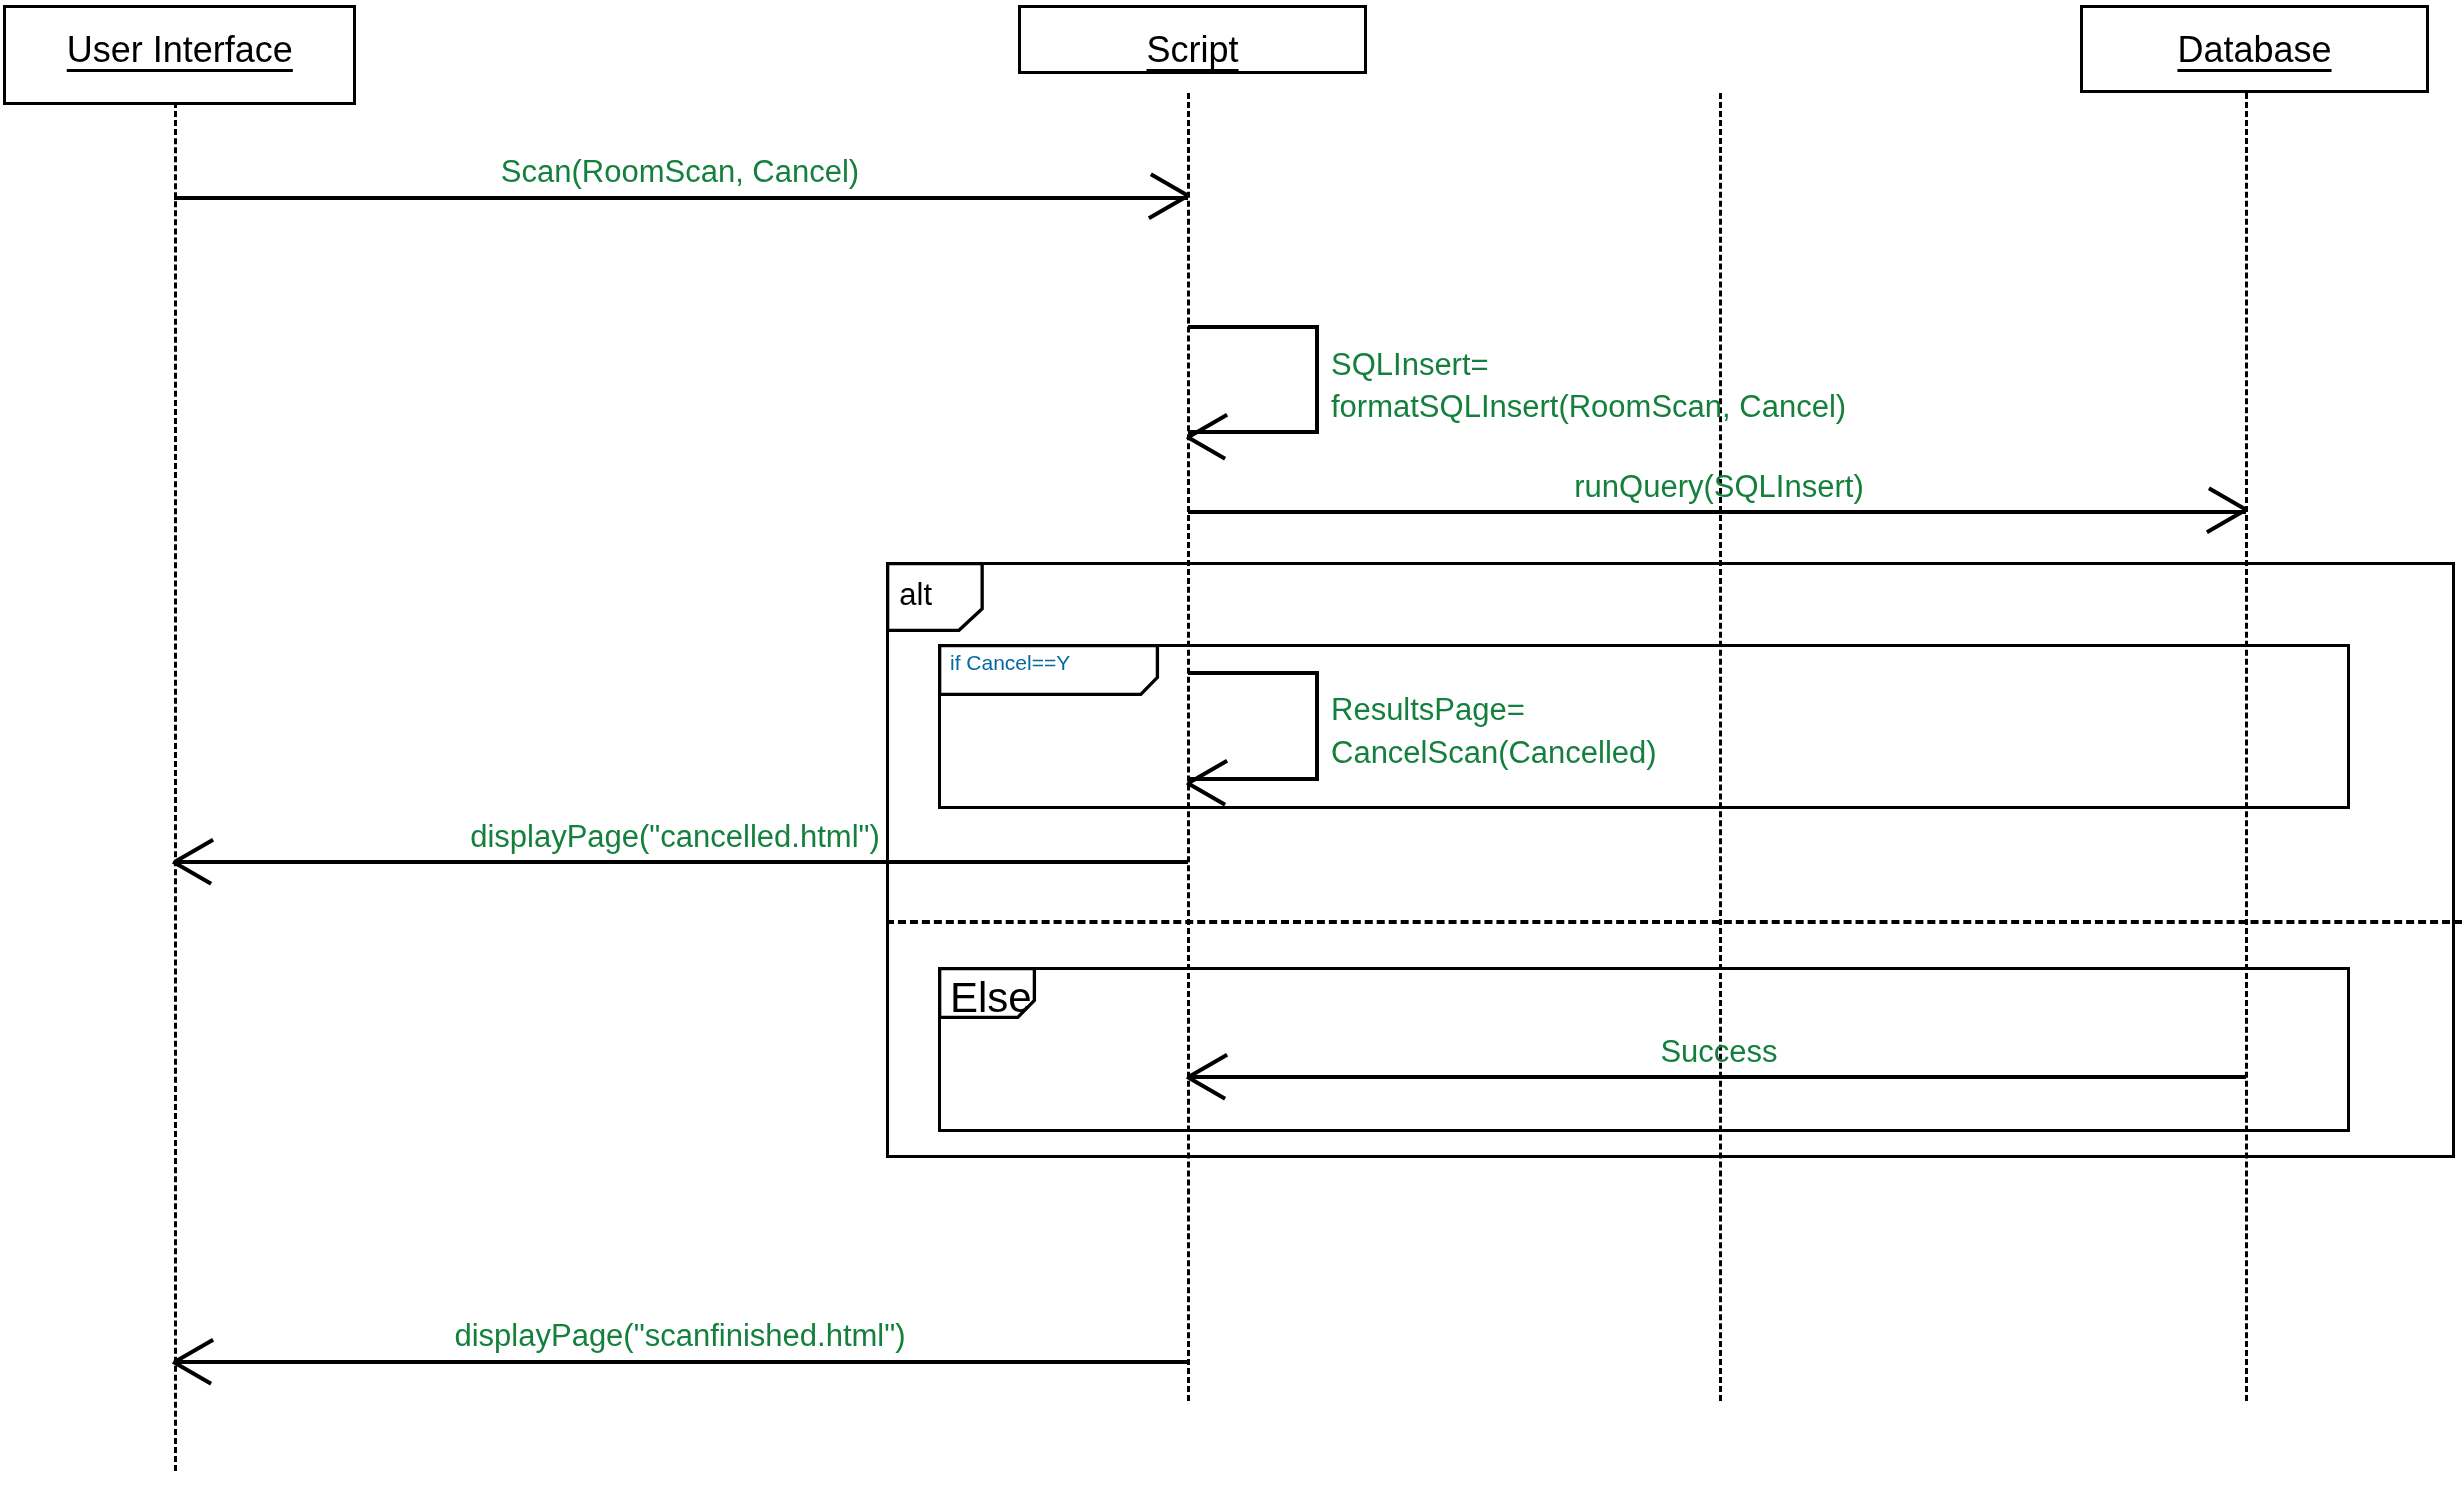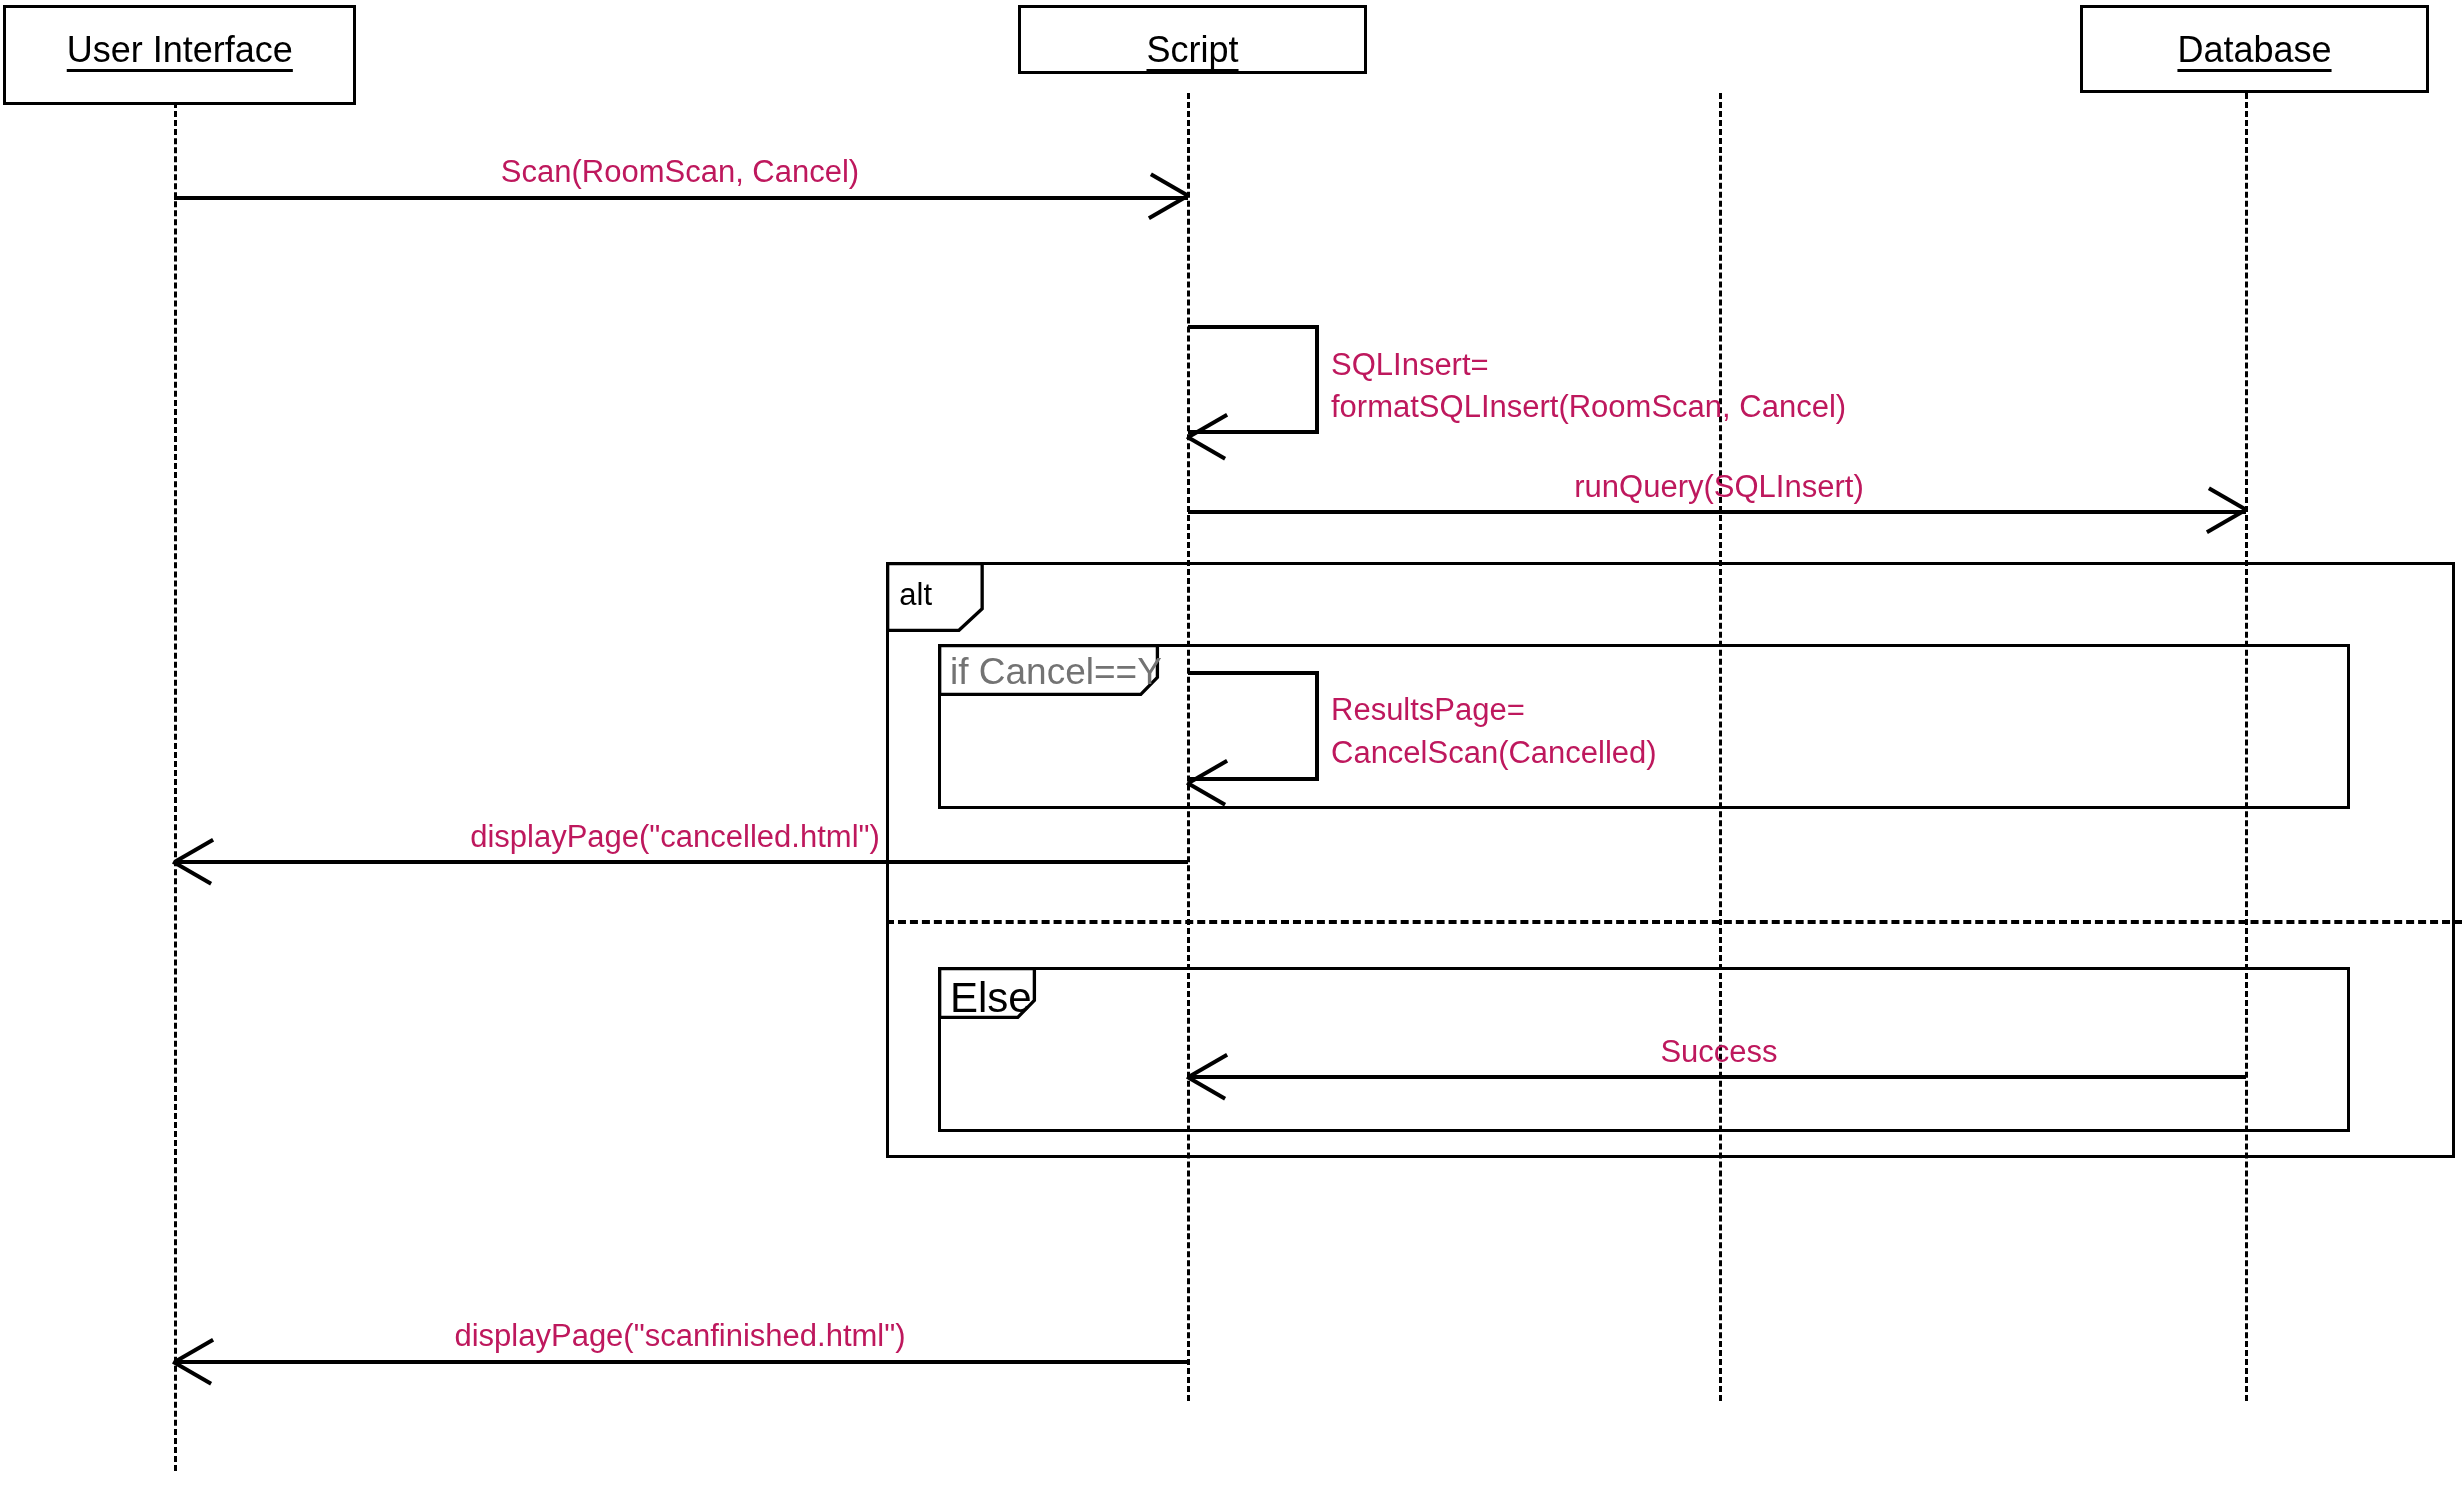--- a/index.html
+++ b/index.html
@@ -47,21 +47,21 @@
   
   .msg {
     position: absolute;
     height: 0;
     border-top: 4px solid #000000;
   }
   .msg-label {
     position: absolute;
     font-size: 31px;
     line-height: 1.18;
-    color: #be185d;
+    color: #15803d;
     white-space: nowrap;
   }
   .msg-label.ctr { transform: translateX(-50%); }
 
   
   .ah {
     position: absolute;
     width: 0;
     height: 0;
   }
@@ -137,21 +137,21 @@
     <span class="optag-text" style="position:absolute; left:13.3px; top:14.6px; font-size:31px; color:#000;">alt</span>
   </div>
 
   <div class="frag-divider" style="left:886px; top:920px; width:1576px;"></div>
 
   <div class="frag-inner" style="left:938px; top:644px; width:1412px; height:165px;"></div>
   <div style="position:absolute; left:938px; top:644px; width:246px; height:52px;">
     <svg class="optag-shape" viewBox="0 0 370 78" preserveAspectRatio="none">
       <path d="M 2.5 2.5 L 330 2.5 L 330 50 L 305 75.5 L 2.5 75.5 Z" fill="#ffffff" stroke="#000000" stroke-width="5"></path>
     </svg>
-    <span class="optag-text" style="position:absolute; left:12px; top:7.3px; font-size:37px; color:#737373;">if Cancel==Y</span>
+    <span class="optag-text" style="position:absolute; left:12px; top:7.3px; font-size:21px; color:#0369a1;">if Cancel==Y</span>
   </div>
 
   <div class="frag-inner" style="left:938px; top:967px; width:1412px; height:165px;"></div>
   <div style="position:absolute; left:938px; top:967px; width:113px; height:52px;">
     <svg class="optag-shape" viewBox="0 0 170 78" preserveAspectRatio="none">
       <path d="M 2.5 2.5 L 145 2.5 L 145 50 L 120 75.5 L 2.5 75.5 Z" fill="#ffffff" stroke="#000000" stroke-width="5"></path>
     </svg>
     <span class="optag-text" style="position:absolute; left:12px; top:7.3px; font-size:42px; color:#000;">Else</span>
   </div>
 

